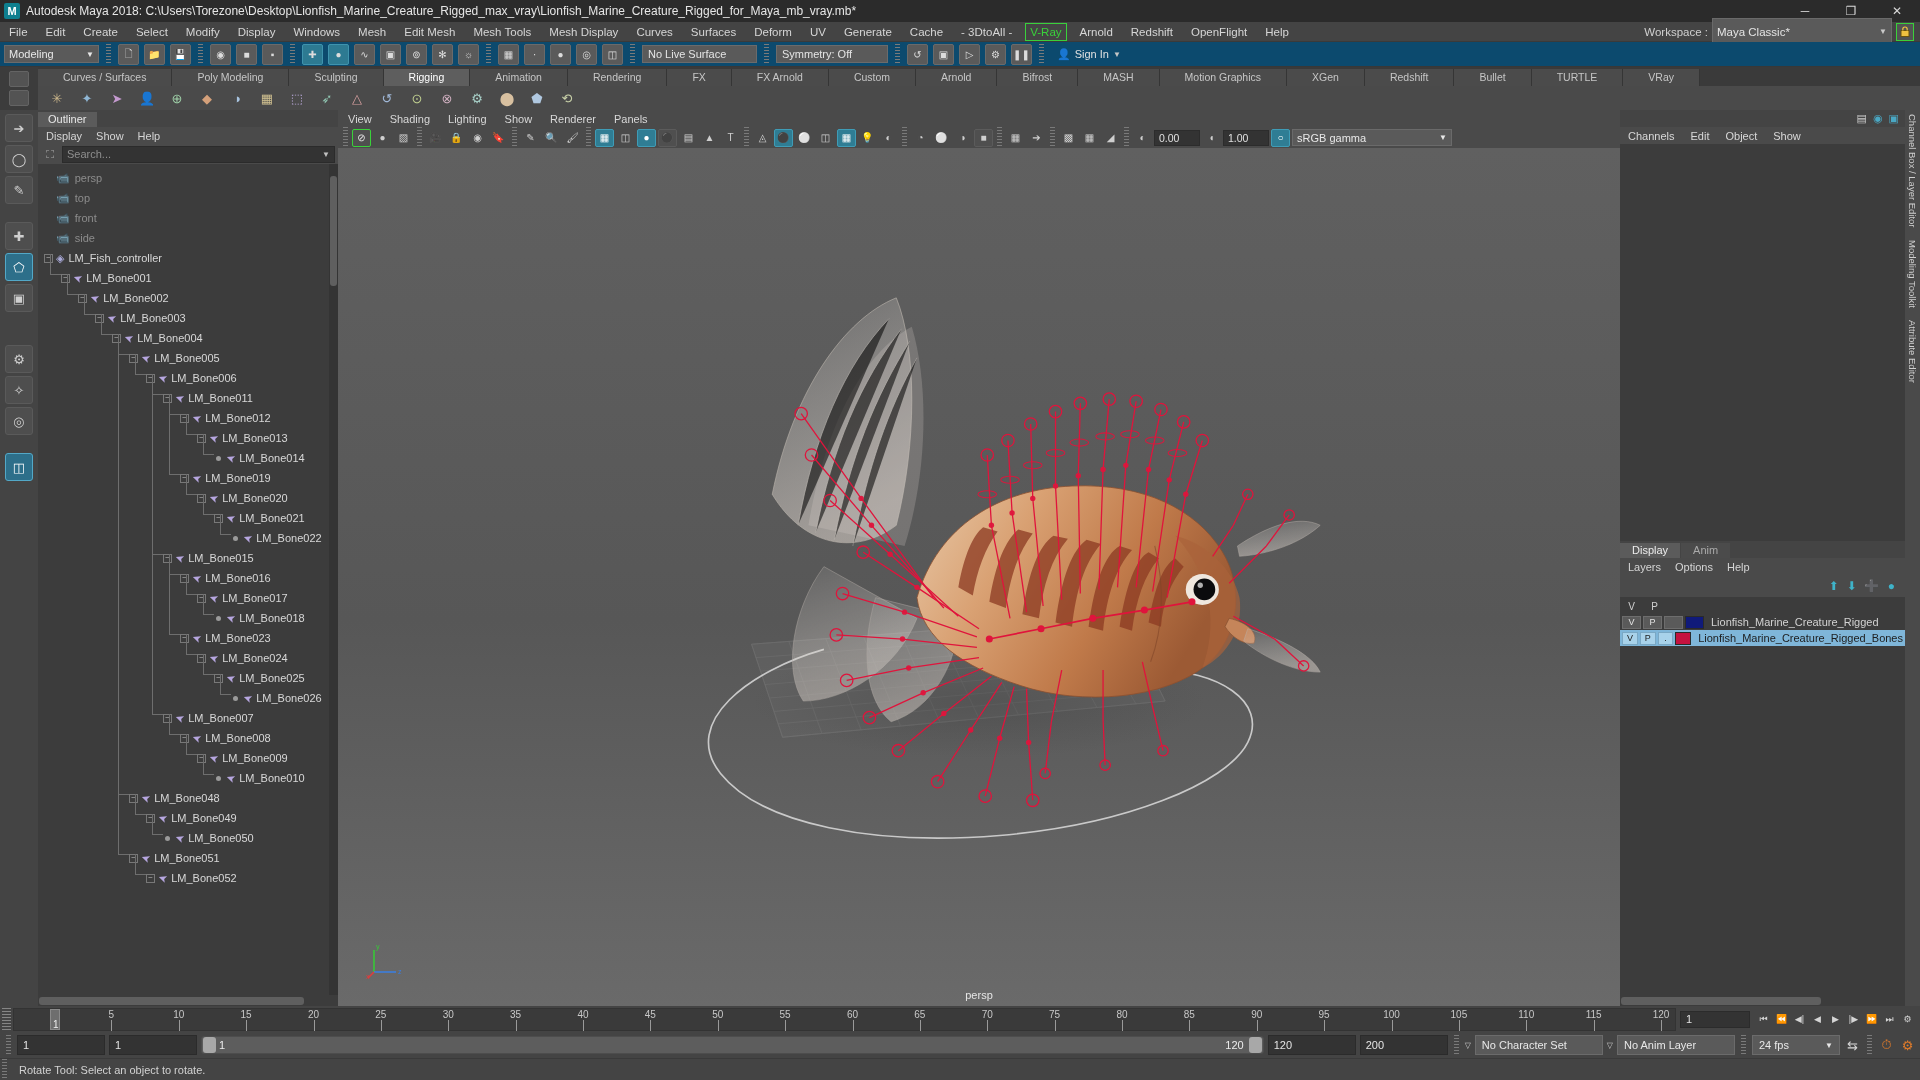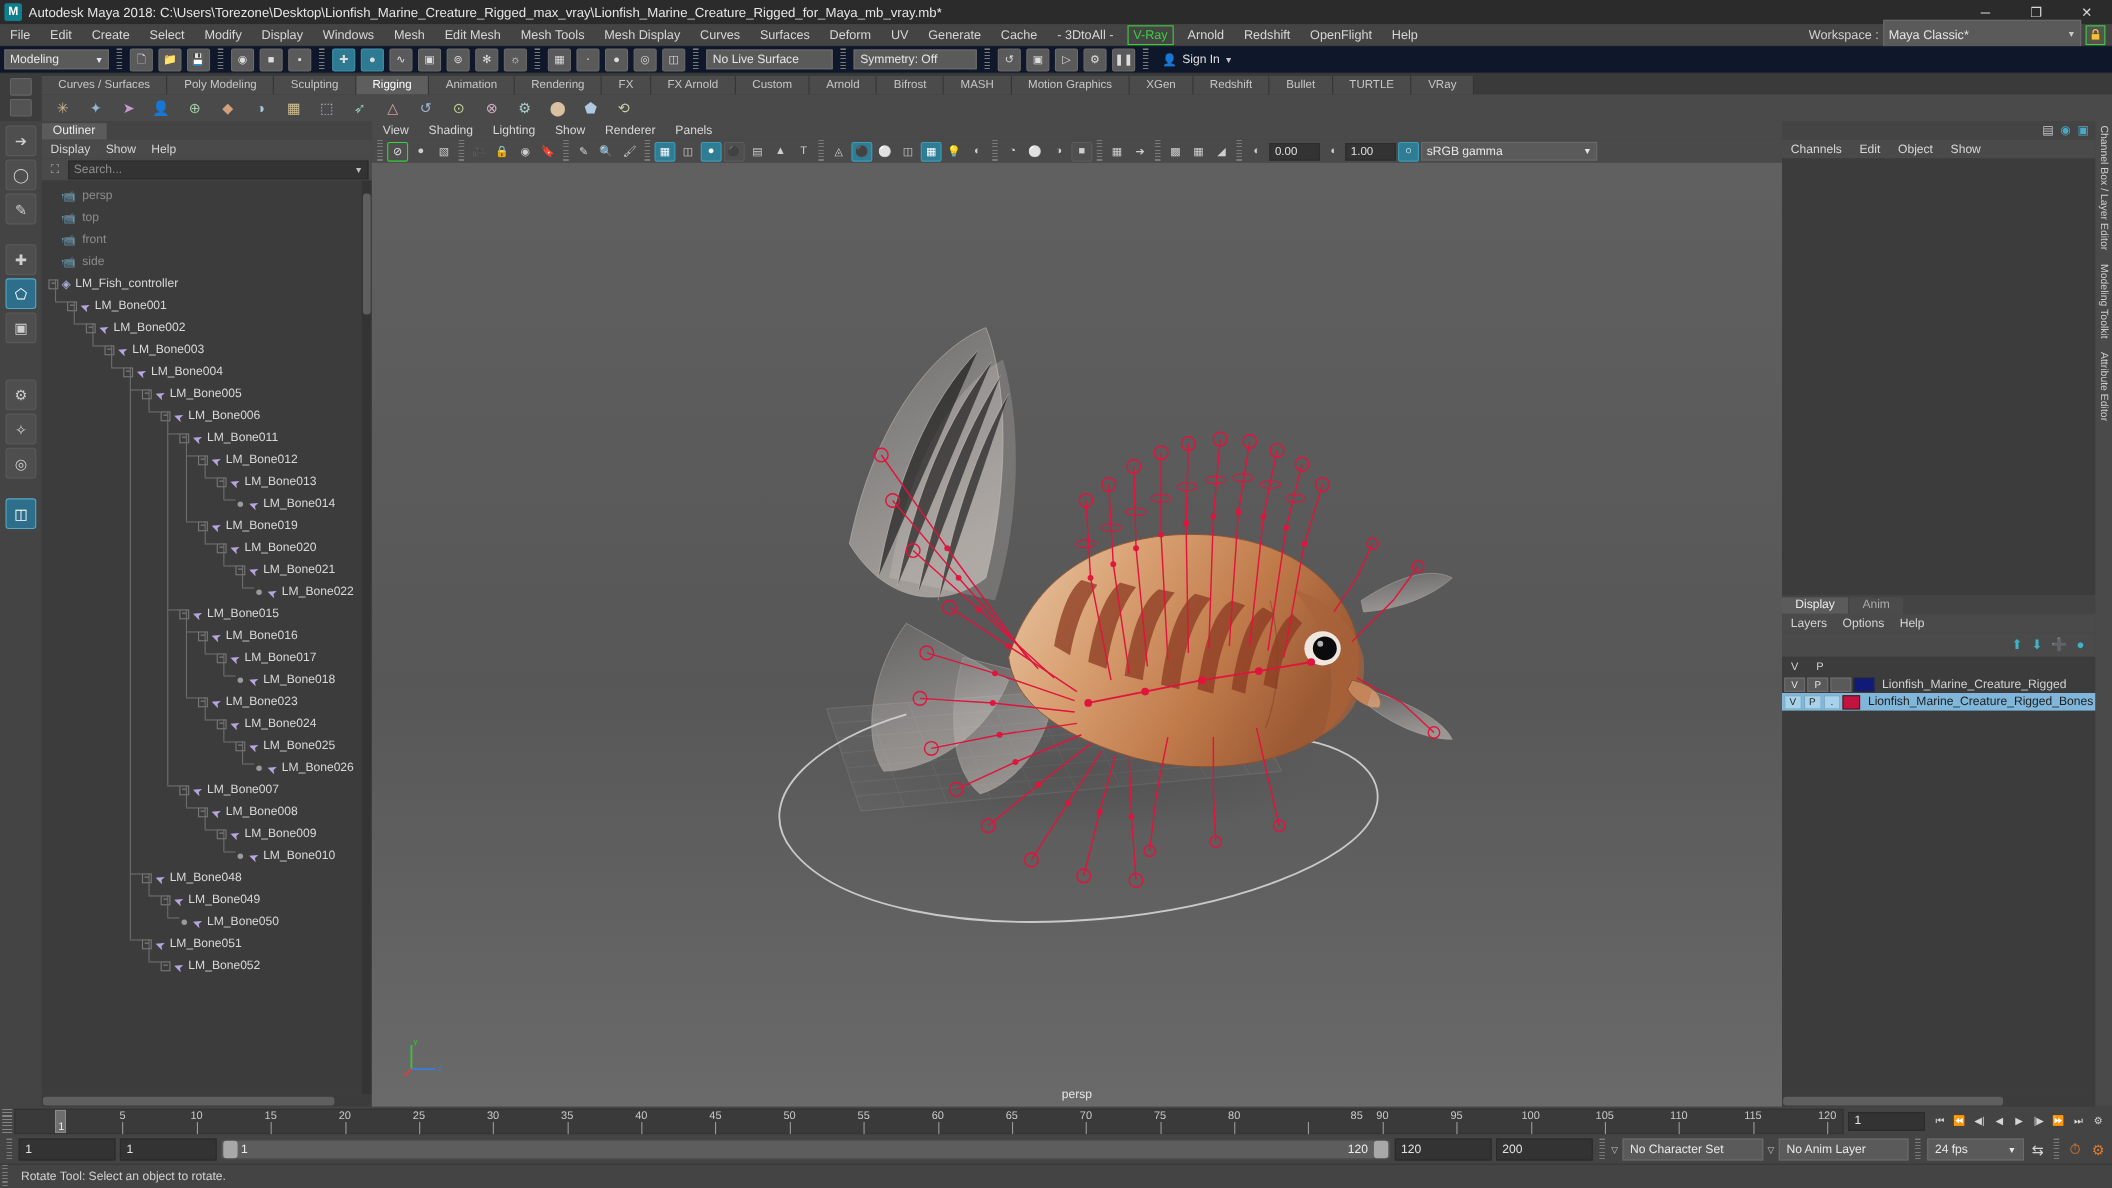--- a/index.html
+++ b/index.html
@@ -43,21 +43,21 @@
     display:flex;align-items:center;padding:0 4px;font-size:11.5px;color:#e4e4e4;
   }
   .ws-combo .arrow{ margin-left:auto; font-size:8px; color:#c9c9c9;}
   .ws-lock{
     width:18px;height:18px;border:1px solid #3ad13a;background:#535353;
     display:flex;align-items:center;justify-content:center;font-size:11px;color:#ffd24d;
   }
 
   
   .statusline{
-    height:25px;background:#0f172a;display:flex;align-items:center;gap:5px;
+    height:25px;background:#0c4a6e;display:flex;align-items:center;gap:5px;
     padding:0 4px;flex:0 0 25px;border-bottom:1px solid #383838;
   }
   .mode-combo{
     width:95px;height:18px;background:#5a5a5a;border:1px solid #6b6b6b;
     display:flex;align-items:center;padding:0 4px;font-size:11px;color:#e8e8e8;
   }
   .mode-combo .arrow{margin-left:auto;font-size:8px;}
   .sbtn{
     width:21px;height:21px;background:#5a5a5a;border:1px solid #6a6a6a;border-radius:2px;
     display:flex;align-items:center;justify-content:center;font-size:10px;color:#dcdcdc;
@@ -75,21 +75,21 @@
   }
 
   
   .shelfbar{ flex:0 0 42px; background:#444; display:flex; }
   .shelf-left{ width:38px;background:#3c3c3c;display:flex;flex-direction:column;
     align-items:center;justify-content:space-around;padding:2px 0;}
   .shelf-lbtn{width:20px;height:16px;background:#535353;border:1px solid #646464;border-radius:2px;}
   .shelf-right{ flex:1; display:flex; flex-direction:column;}
   .shelf-tabs{ height:19px;display:flex;font-size:10.5px;align-items:flex-end; background:#3a3a3a;}
   .shelf-tab{
-    padding:0 15px;height:17px;line-height:17px;background:#4b4b4b;color:#c6c6c6;
+    padding:0 25px;height:17px;line-height:17px;background:#4b4b4b;color:#c6c6c6;
     border-right:1px solid #353535;white-space:nowrap;
   }
   .shelf-tab.active{ background:#5e5e5e;color:#fff; }
   .shelf-icons{ flex:1;background:#4a4a4a;display:flex;align-items:center;gap:4px;padding:0 6px;}
   .shelf-ico{
     width:26px;height:24px;border-radius:2px;display:flex;align-items:center;justify-content:center;
     font-size:13px;color:#e8dfc8;
   }
 
   
@@ -1051,21 +1051,21 @@
         <div class="tl-tlabel" style="left: 838.5px;">60</div>
         <div class="tl-tick" style="left: 905.875px;"></div>
         <div class="tl-tlabel" style="left: 905.875px;">65</div>
         <div class="tl-tick" style="left: 973.25px;"></div>
         <div class="tl-tlabel" style="left: 973.25px;">70</div>
         <div class="tl-tick" style="left: 1040.62px;"></div>
         <div class="tl-tlabel" style="left: 1040.62px;">75</div>
         <div class="tl-tick" style="left: 1108px;"></div>
         <div class="tl-tlabel" style="left: 1108px;">80</div>
         <div class="tl-tick" style="left: 1175.38px;"></div>
-        <div class="tl-tlabel" style="left: 1175.38px; margin-left: 44px;">85</div>
+        <div class="tl-tlabel" style="left: 1175.38px;">85</div>
         <div class="tl-tick" style="left: 1242.75px;"></div>
         <div class="tl-tlabel" style="left: 1242.75px;">90</div>
         <div class="tl-tick" style="left: 1310.12px;"></div>
         <div class="tl-tlabel" style="left: 1310.12px;">95</div>
         <div class="tl-tick" style="left: 1377.5px;"></div>
         <div class="tl-tlabel" style="left: 1377.5px;">100</div>
         <div class="tl-tick" style="left: 1444.88px;"></div>
         <div class="tl-tlabel" style="left: 1444.88px;">105</div>
         <div class="tl-tick" style="left: 1512.25px;"></div>
         <div class="tl-tlabel" style="left: 1512.25px;">110</div>

